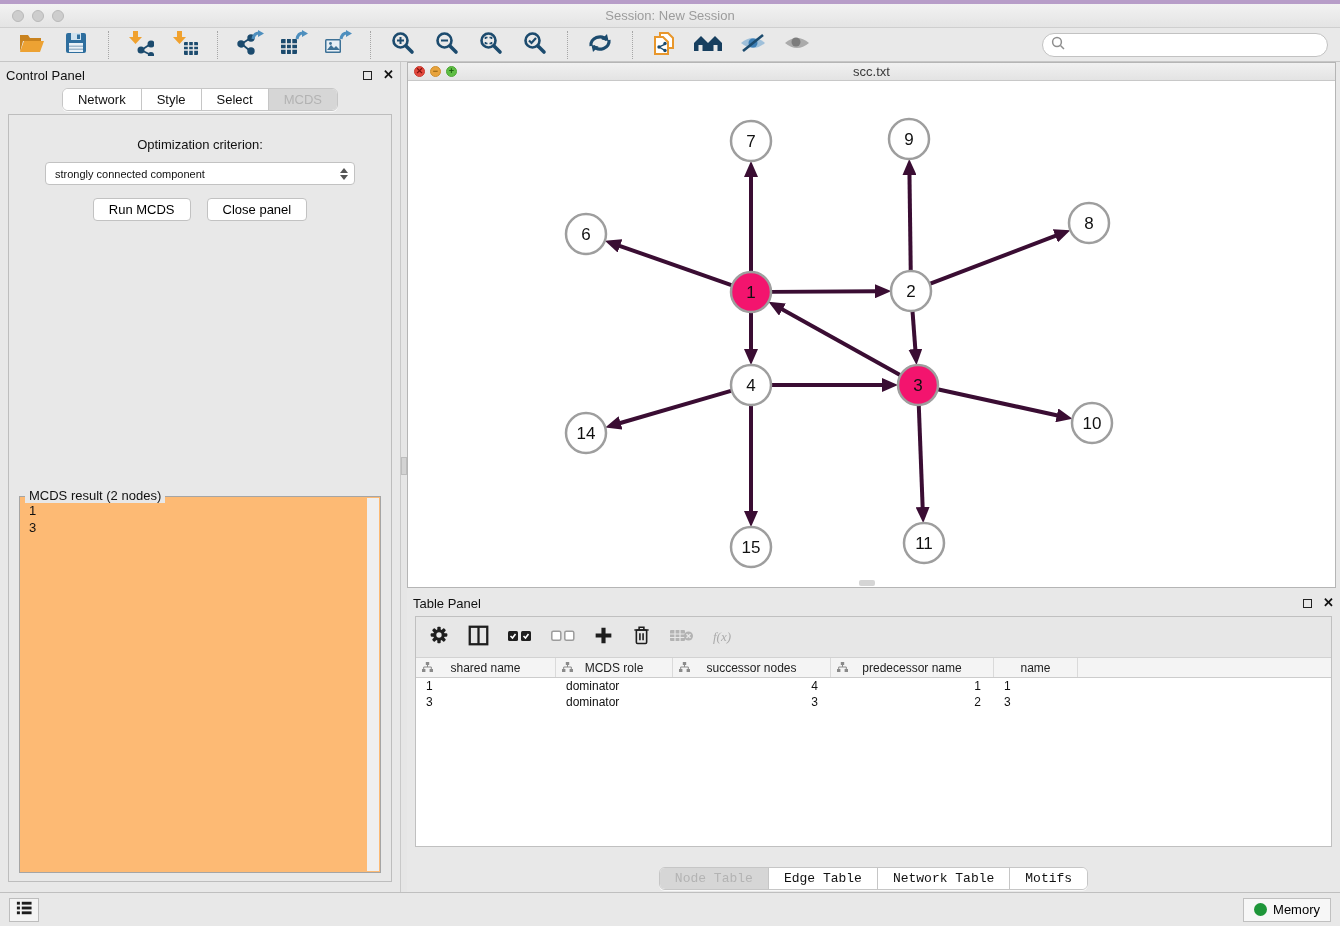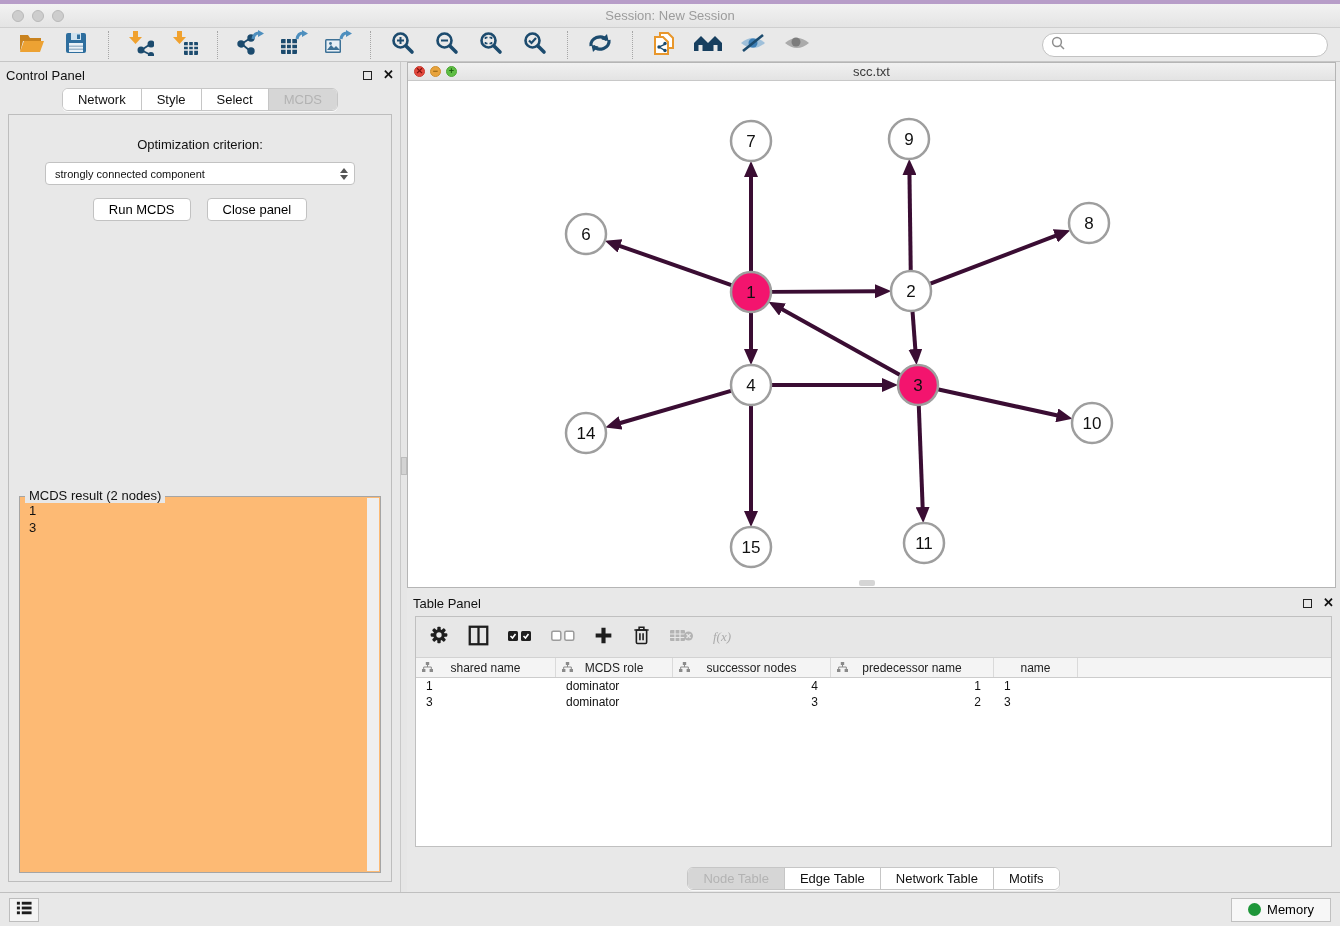--- a/index.html
+++ b/index.html
@@ -93,29 +93,29 @@
     display:flex; align-items:center; gap:19px; padding:0 13px; }
   .ttb { display:flex; align-items:center; justify-content:center; }
   .fx { font-family:"Liberation Serif", serif; font-style:italic; color:#ABABAB; font-size:13px; }
   .thead { display:flex; height:20px; background:#F4F4F4; border-bottom:1px solid #CCC; }
   .th { display:flex; align-items:center; justify-content:center; gap:5px; font-size:12px;
     border-right:1px solid #DADADA; position:relative; color:#222; }
   .th .hier { position:absolute; left:6px; top:4px; }
   .tr { display:flex; height:16px; }
   .td { font-size:12px; line-height:16px; overflow:hidden; white-space:nowrap; }
   .tbody-fill { flex:1; background:#fff; }
-  .tab-strip { height:45px; display:flex; justify-content:center; align-items:flex-end; padding-bottom:2px; }
+  .tab-strip { height:45px; display:flex; justify-content:center; align-items:flex-end; padding-bottom:2px;font-family:Liberation Mono, monospace; }
 
   
   .statusbar { height:34px; border-top:1px solid #BFBFBF; background:#E8E8E8;
     display:flex; align-items:center; padding:0 9px; }
   .status-btn { width:30px; height:24px; background:#F4F4F4; border:1px solid #BDBDBD;
     display:flex; align-items:center; justify-content:center; }
   .memory-btn { margin-left:auto; height:24px; background:#F7F7F7; border:1px solid #C0C0C0;
-    display:flex; align-items:center; gap:6px; padding:0 16px; font-size:13px; }
+    display:flex; align-items:center; gap:6px; padding:0 10px; font-size:13px; }
   .mem-dot { width:13px; height:13px; border-radius:50%; background:#1E9639; }
 </style>
 </head>
 <body>
 
 <div class="purple-strip"></div>
 <div class="titlebar">
   <div class="traffic">
     <span class="tl"></span>
     <span class="tl"></span>

